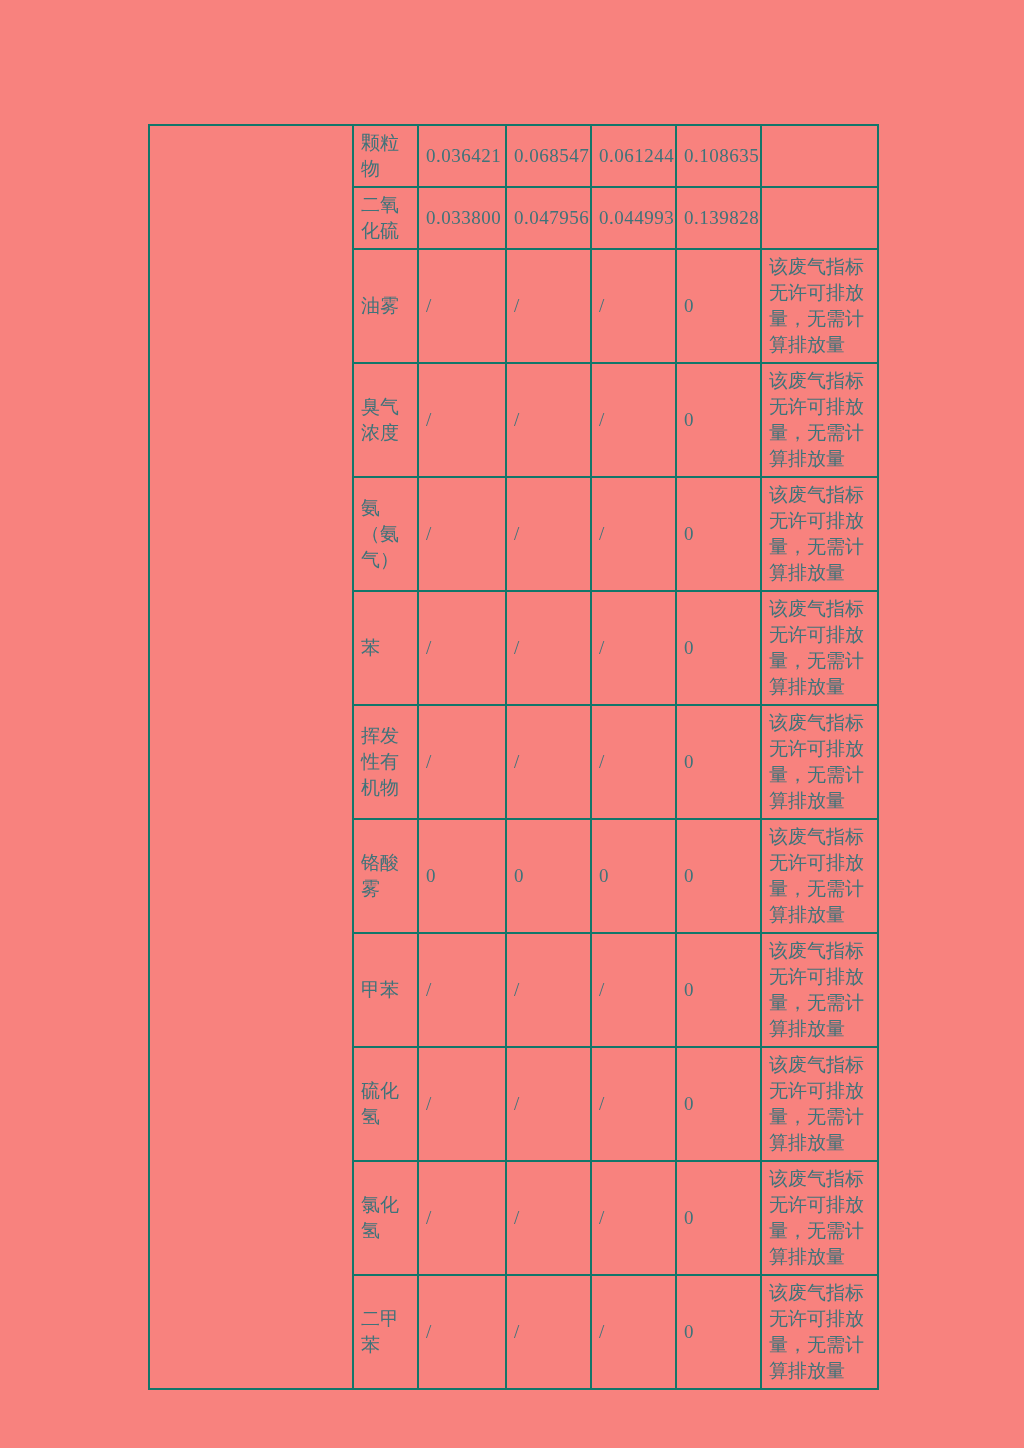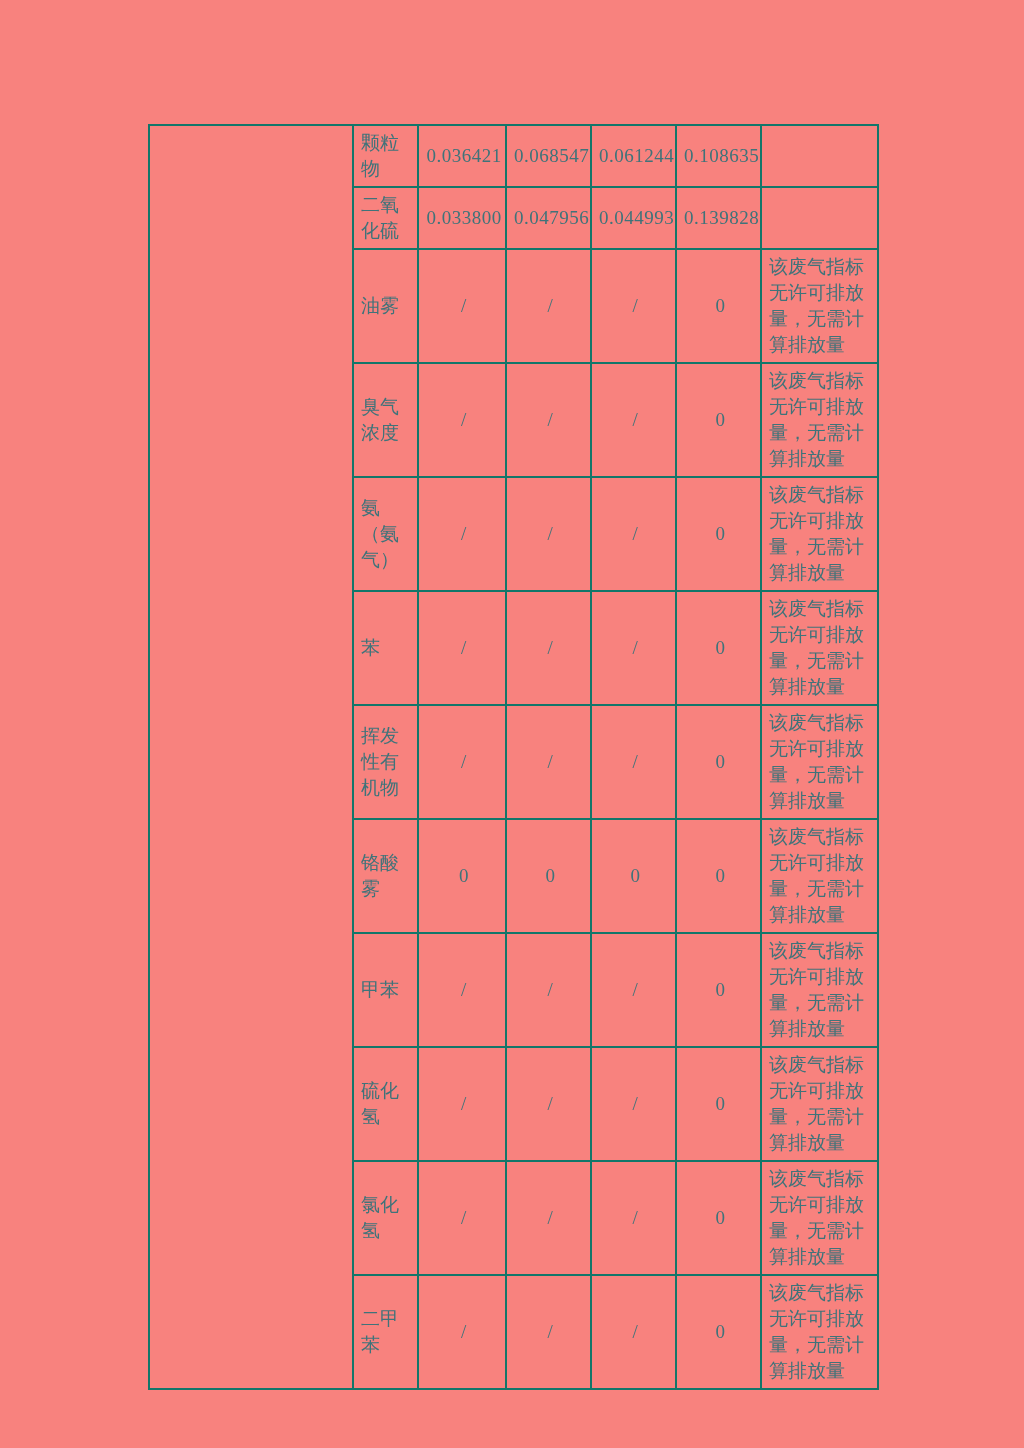--- a/index.html
+++ b/index.html
@@ -29,21 +29,21 @@
     font-size: 19px;
     line-height: 26px;
     vertical-align: middle;
     padding: 4px 3px 4px 7px;
     overflow: hidden;
   }
   tr.row-sm { height: 59px; }
   tr.row-lg { height: 105px; }
   td.merged-cell { padding: 0; }
   td.name-cell { padding-left: 8px; }
-  td.value-cell { padding-left: 8px; letter-spacing: 0.5px; text-align: center; }
+  td.value-cell { padding-left: 8px; letter-spacing: 0.5px; }
   td.remark-cell { padding-left: 6px; padding-right: 2px; line-height: 26px; margin-left: 35px; }
 </style>
 </head>
 <body>
 
 <div class="page">
   <table class="emissions">
     <colgroup>
       <col style="width:204px">
       <col style="width:65px">

